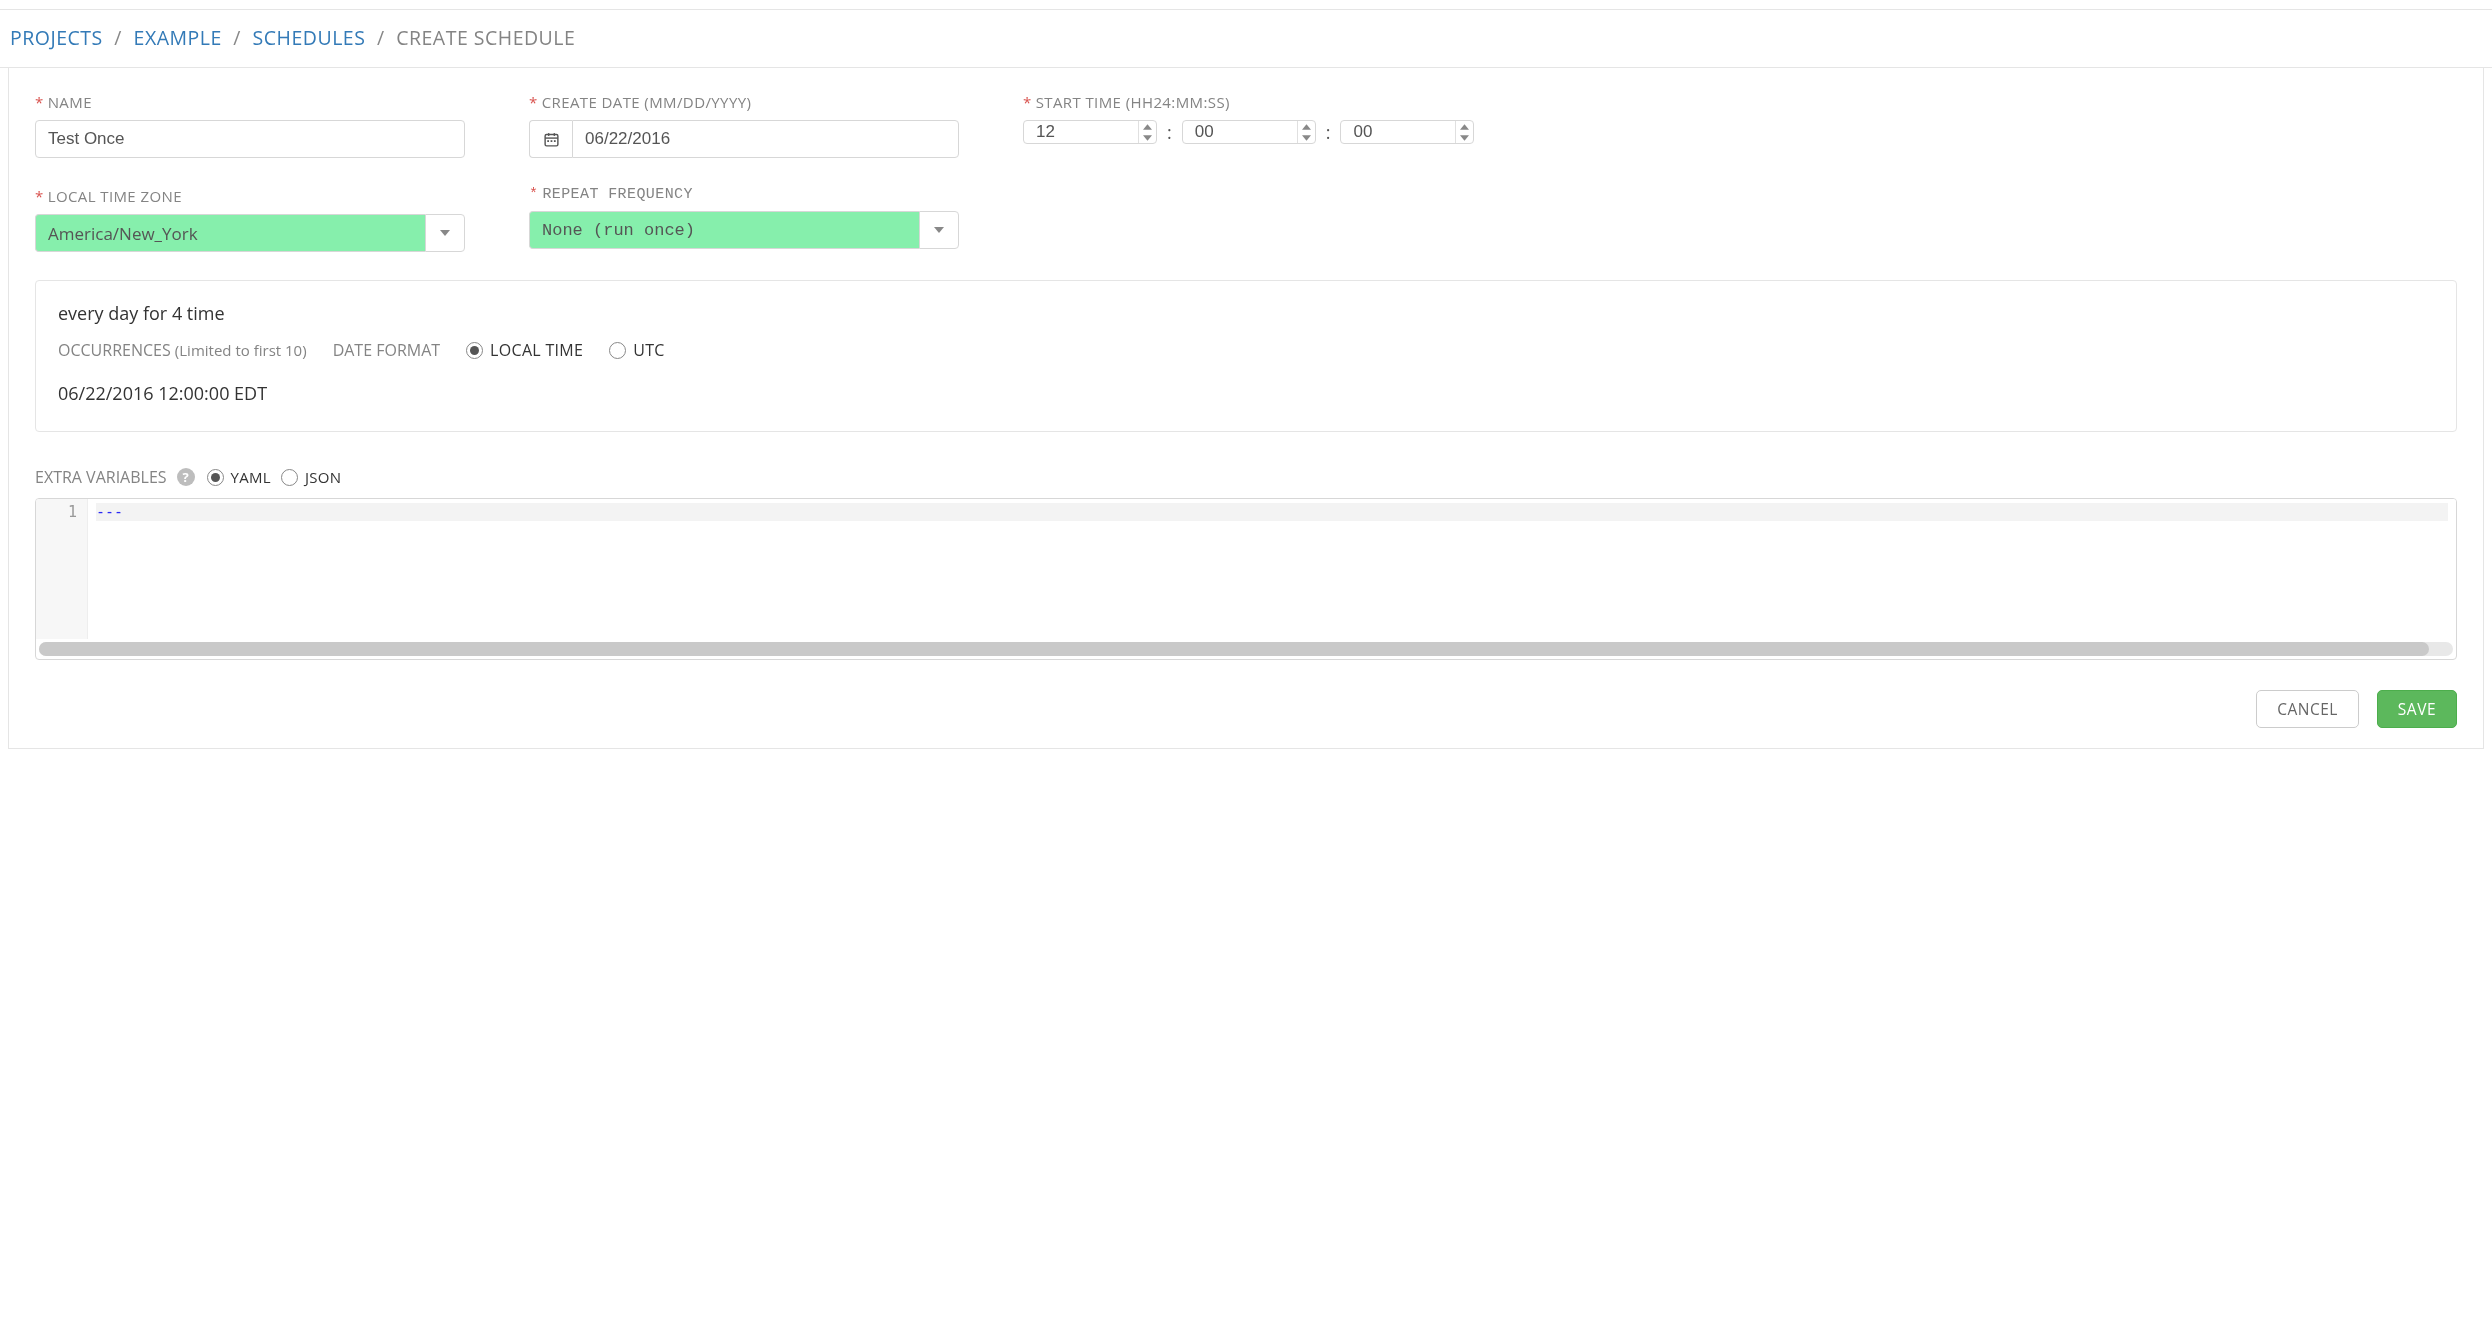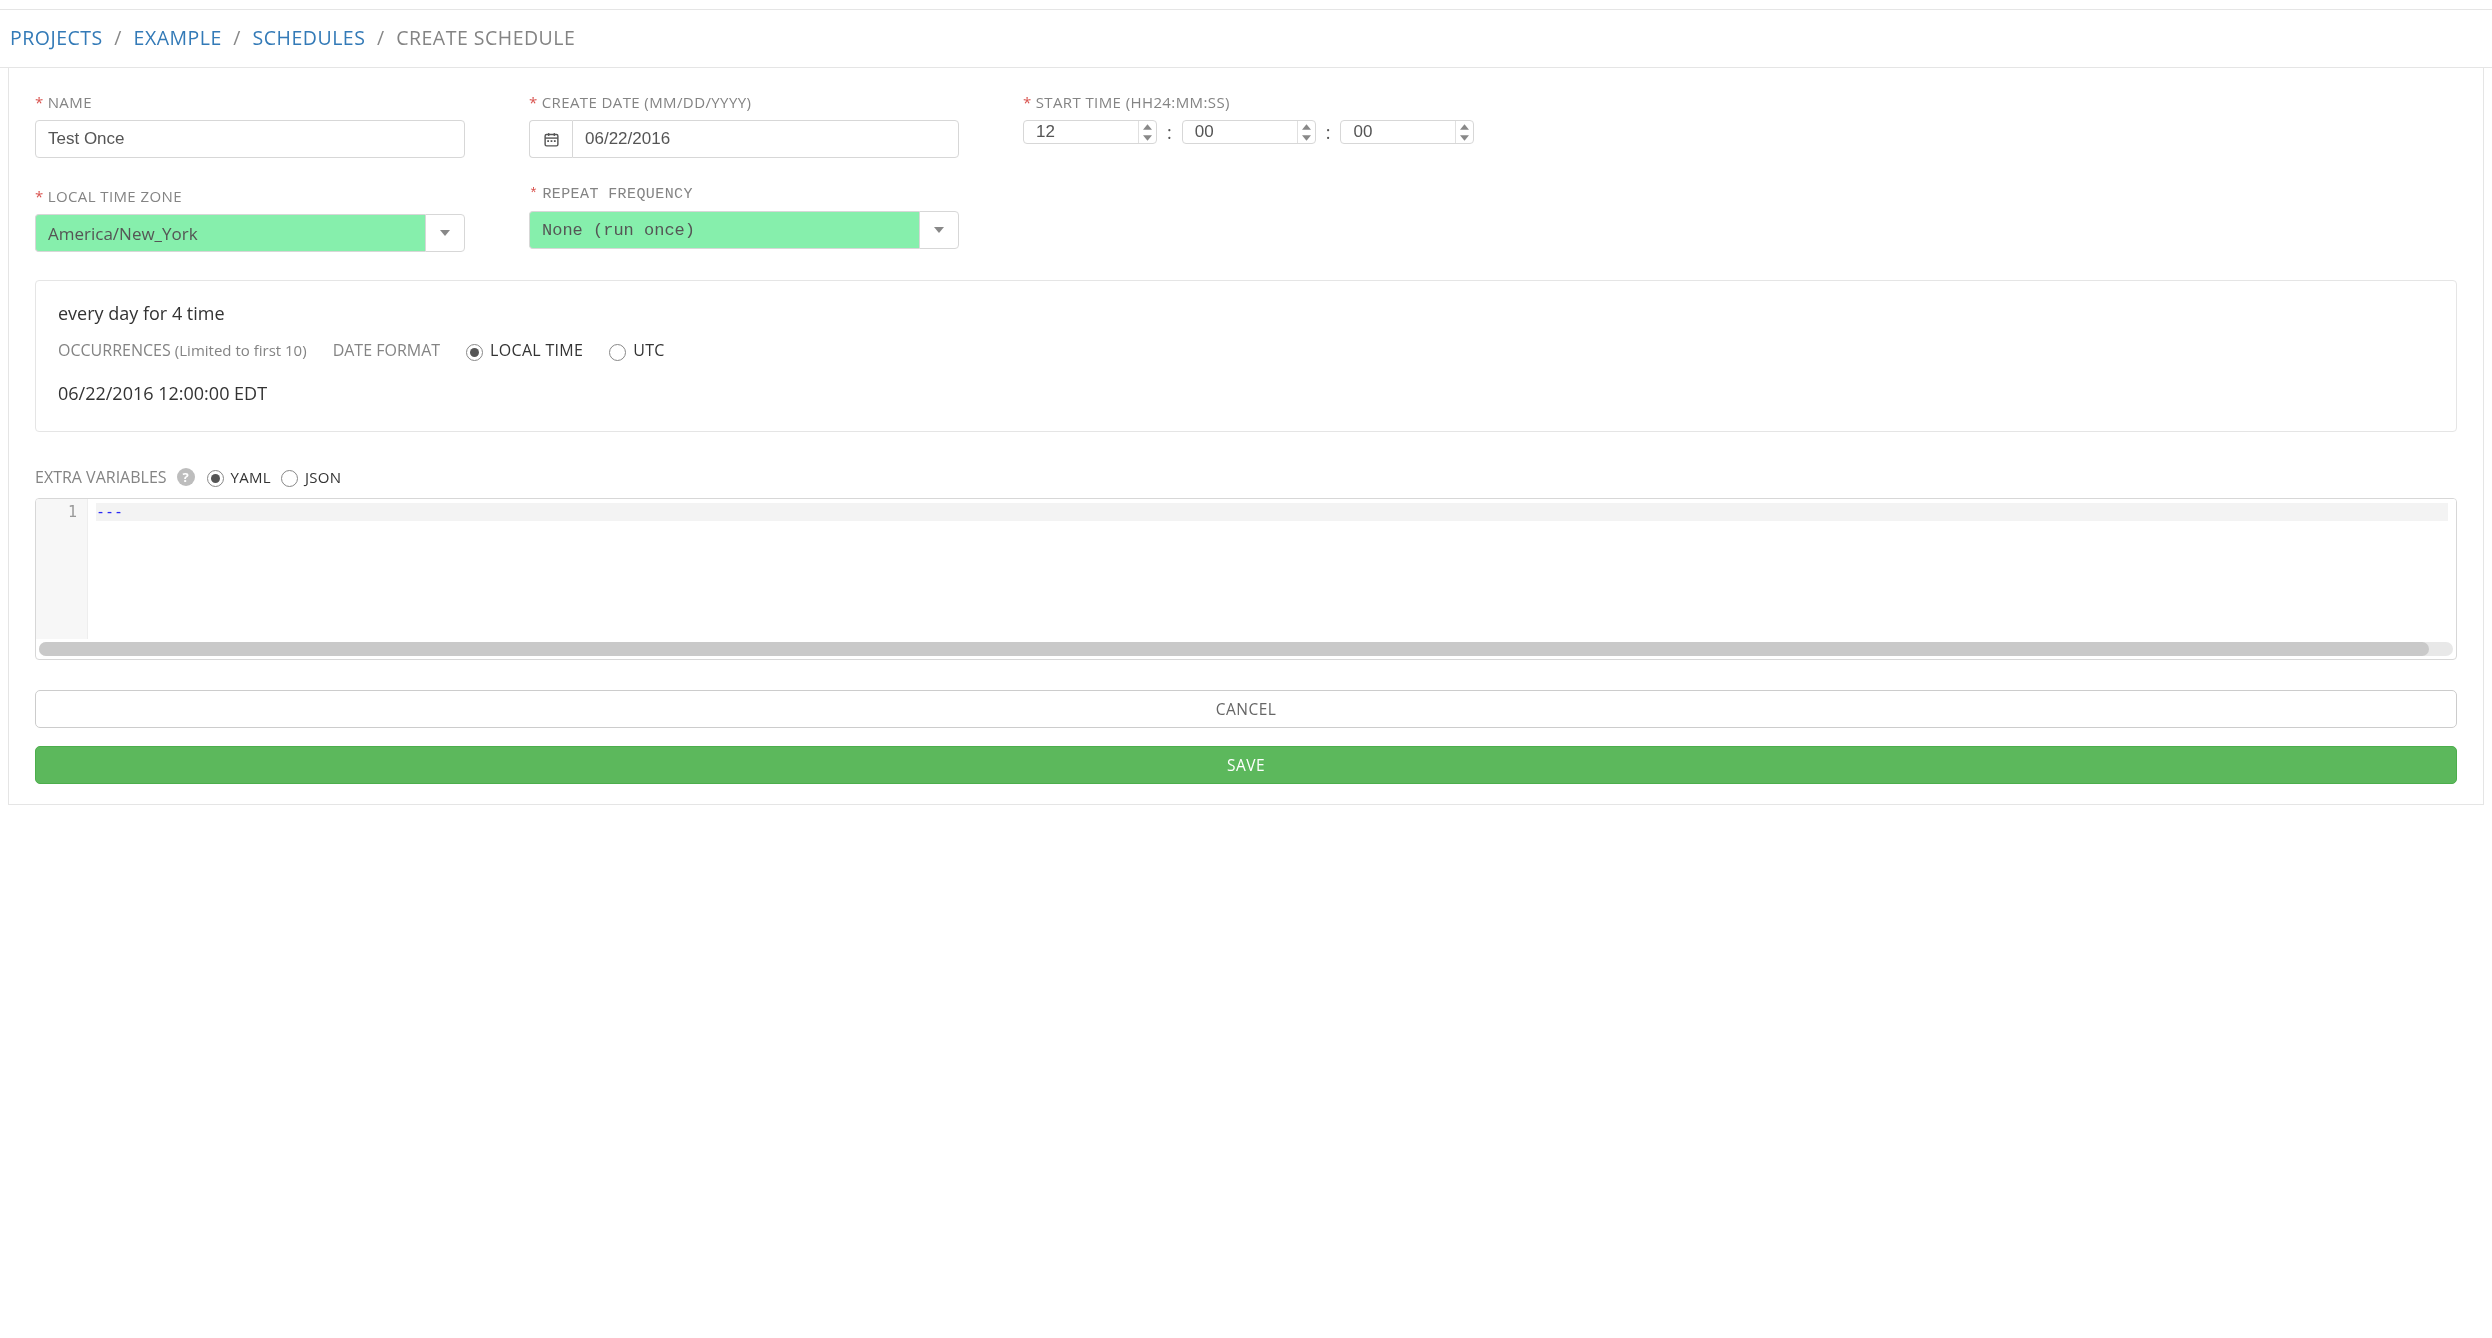--- a/index.html
+++ b/index.html
@@ -194,21 +194,21 @@
     gap: 26px;
     margin-bottom: 20px;
     font-size: 16px;
     color: #848484;
   }
   .occ-row .muted { color: #848484; }
   .occ-row .sub { font-size: 15px; }
 
   .radio-wrap {
     display: inline-flex;
-    align-items: flex-end;
+    align-items: center;
     gap: 7px;
     cursor: pointer;
   }
   .radio {
     width: 17px; height: 17px;
     border: 1.5px solid #888;
     border-radius: 50%;
     display: inline-flex;
     align-items: center;
     justify-content: center;
@@ -292,21 +292,20 @@
     width: 99%;
     background: #c9c9c9;
     border-radius: 7px;
   }
 
   .action-row {
     display: flex;
     justify-content: flex-end;
     gap: 18px;
     margin-top: 30px;
-    flex-direction: column;
   }
   .btn {
     height: 38px;
     padding: 0 20px;
     border-radius: 5px;
     font-size: 15.5px;
     letter-spacing: 0.5px;
     cursor: pointer;
     display: inline-flex;
     align-items: center;

